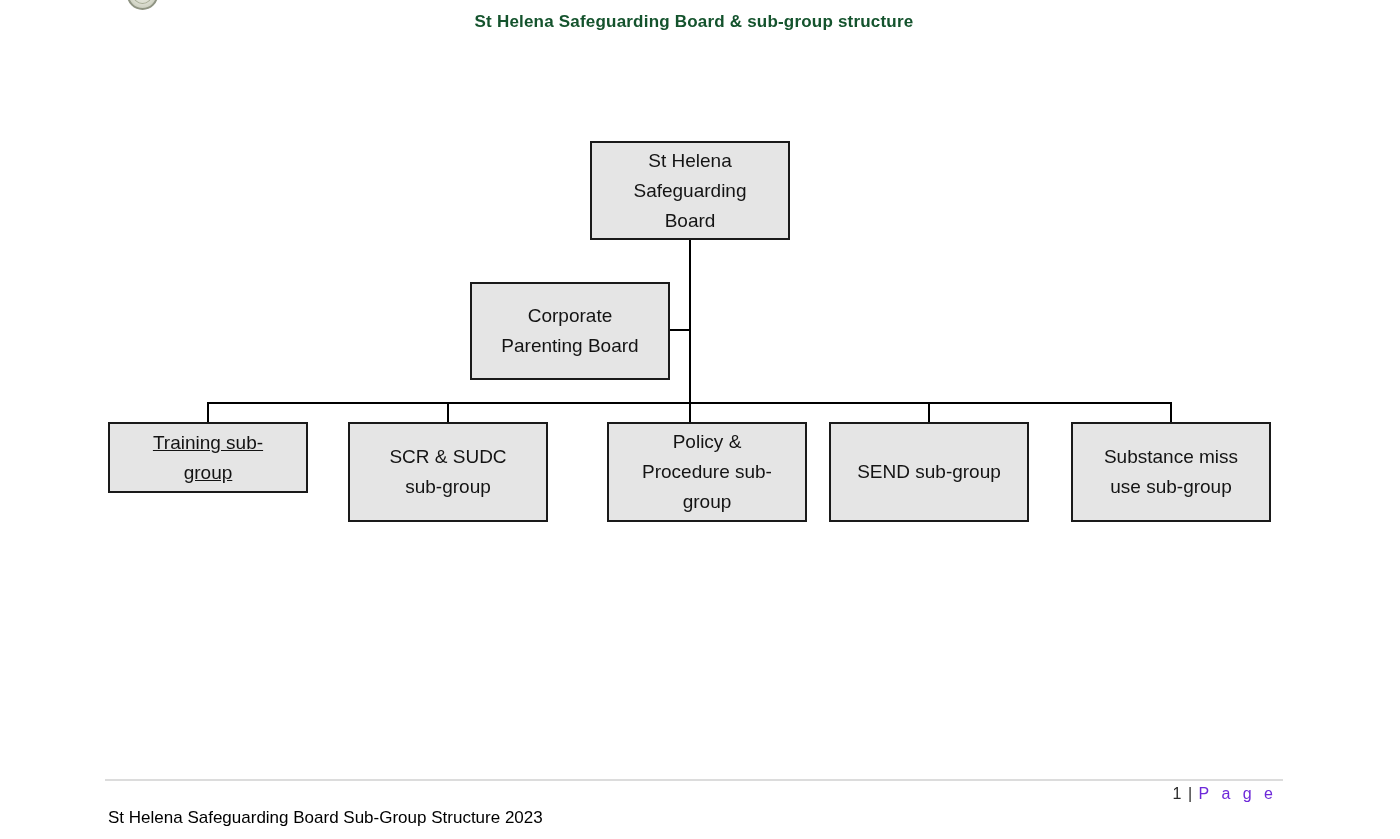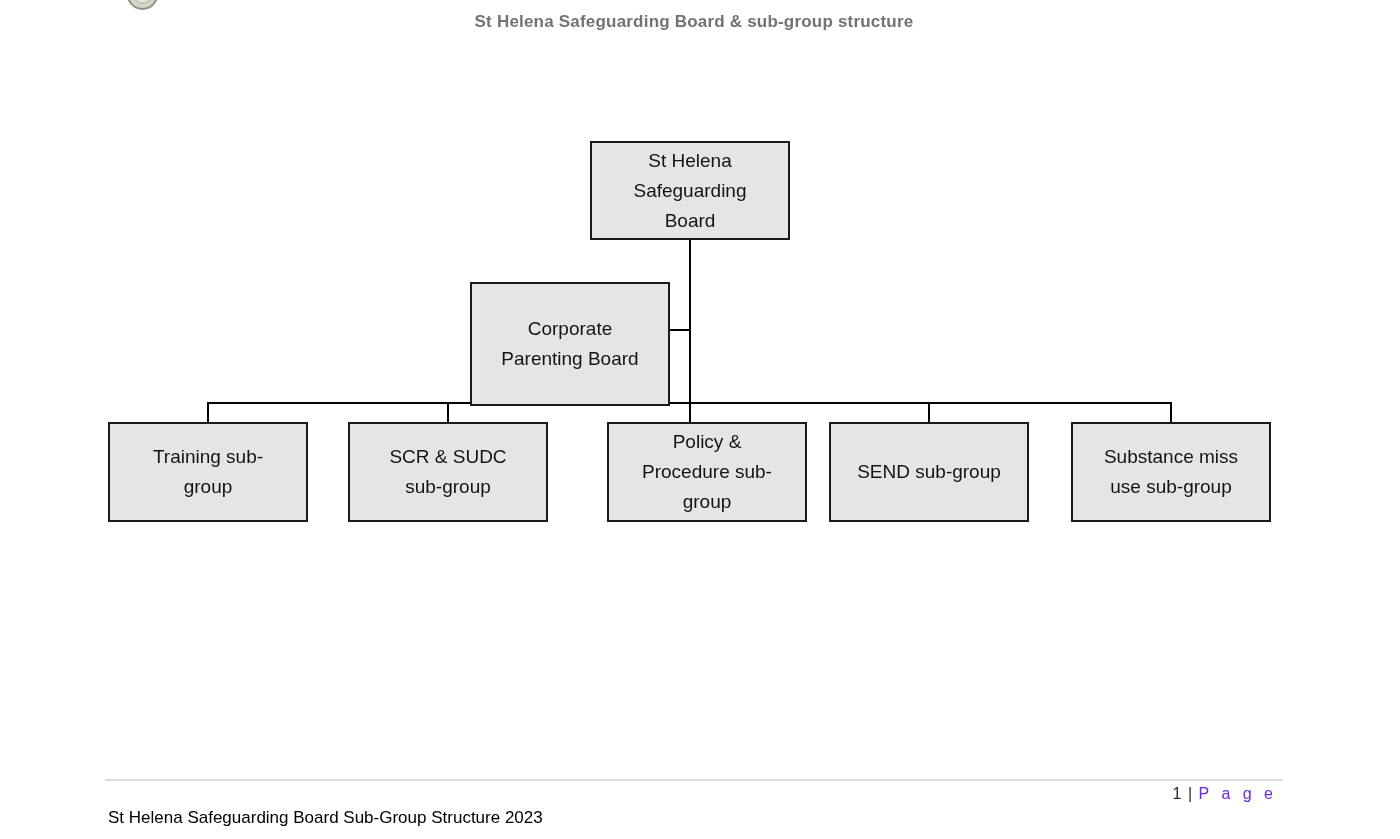--- a/index.html
+++ b/index.html
@@ -34,42 +34,42 @@
 
   .page-title {
     position: absolute;
     top: 12px;
     left: 0;
     right: 12px;
     text-align: center;
     font-size: 17px;
     font-weight: bold;
     letter-spacing: 0.2px;
-    color: #737373;
+    color: #14532d;
   }
 
   
   .node {
     position: absolute;
     width: 200px;
     background: #e5e5e5;
     border: 2px solid #1a1a1a;
     box-sizing: border-box;
     display: flex;
     align-items: center;
     justify-content: center;
     text-align: center;
     font-size: 19px;
     line-height: 30px;
     white-space: pre-line;
     color: #141414;
   }
   .node-root       { left: 590px;  top: 141px; height: 99px;  }
-  .node-corporate  { left: 470px;  top: 282px; height: 124px;  }
-  .node-training   { left: 108px;  top: 422px; height: 100px; }
+  .node-corporate  { left: 470px;  top: 282px; height: 98px;  }
+  .node-training   { left: 108px;  top: 422px; height: 71px; text-decoration: underline; }
   .node-scr        { left: 348px;  top: 422px; height: 100px; }
   .node-policy     { left: 590px;  top: 422px; height: 100px; margin-left: 17px; }
   .node-send       { left: 829px;  top: 422px; height: 100px; }
   .node-substance  { left: 1071px; top: 422px; height: 100px; }
 
   
   .line { position: absolute; background: #000000; }
   .line-root-vertical     { left: 689px; top: 240px; width: 2px;  height: 182px; }
   .line-corporate-link    { left: 668px; top: 329px; width: 22px; height: 2px;   }
   .line-distribution      { left: 207px; top: 402px; width: 965px; height: 2px;  }

